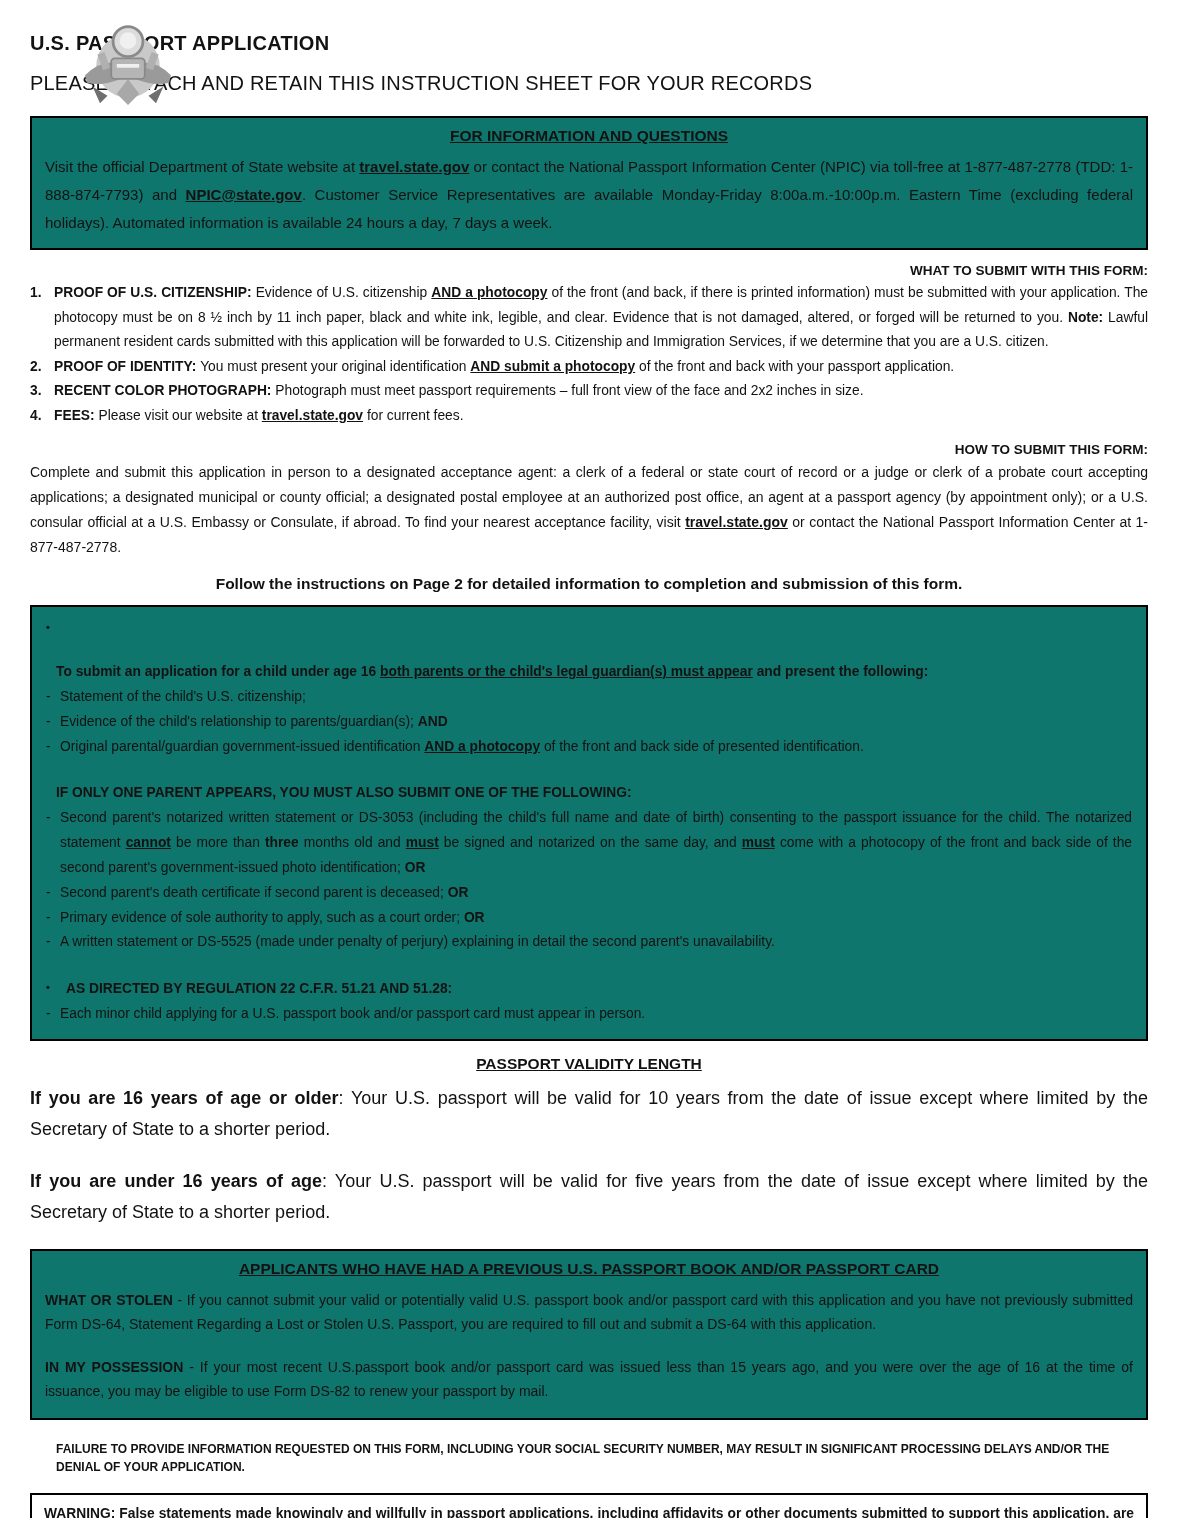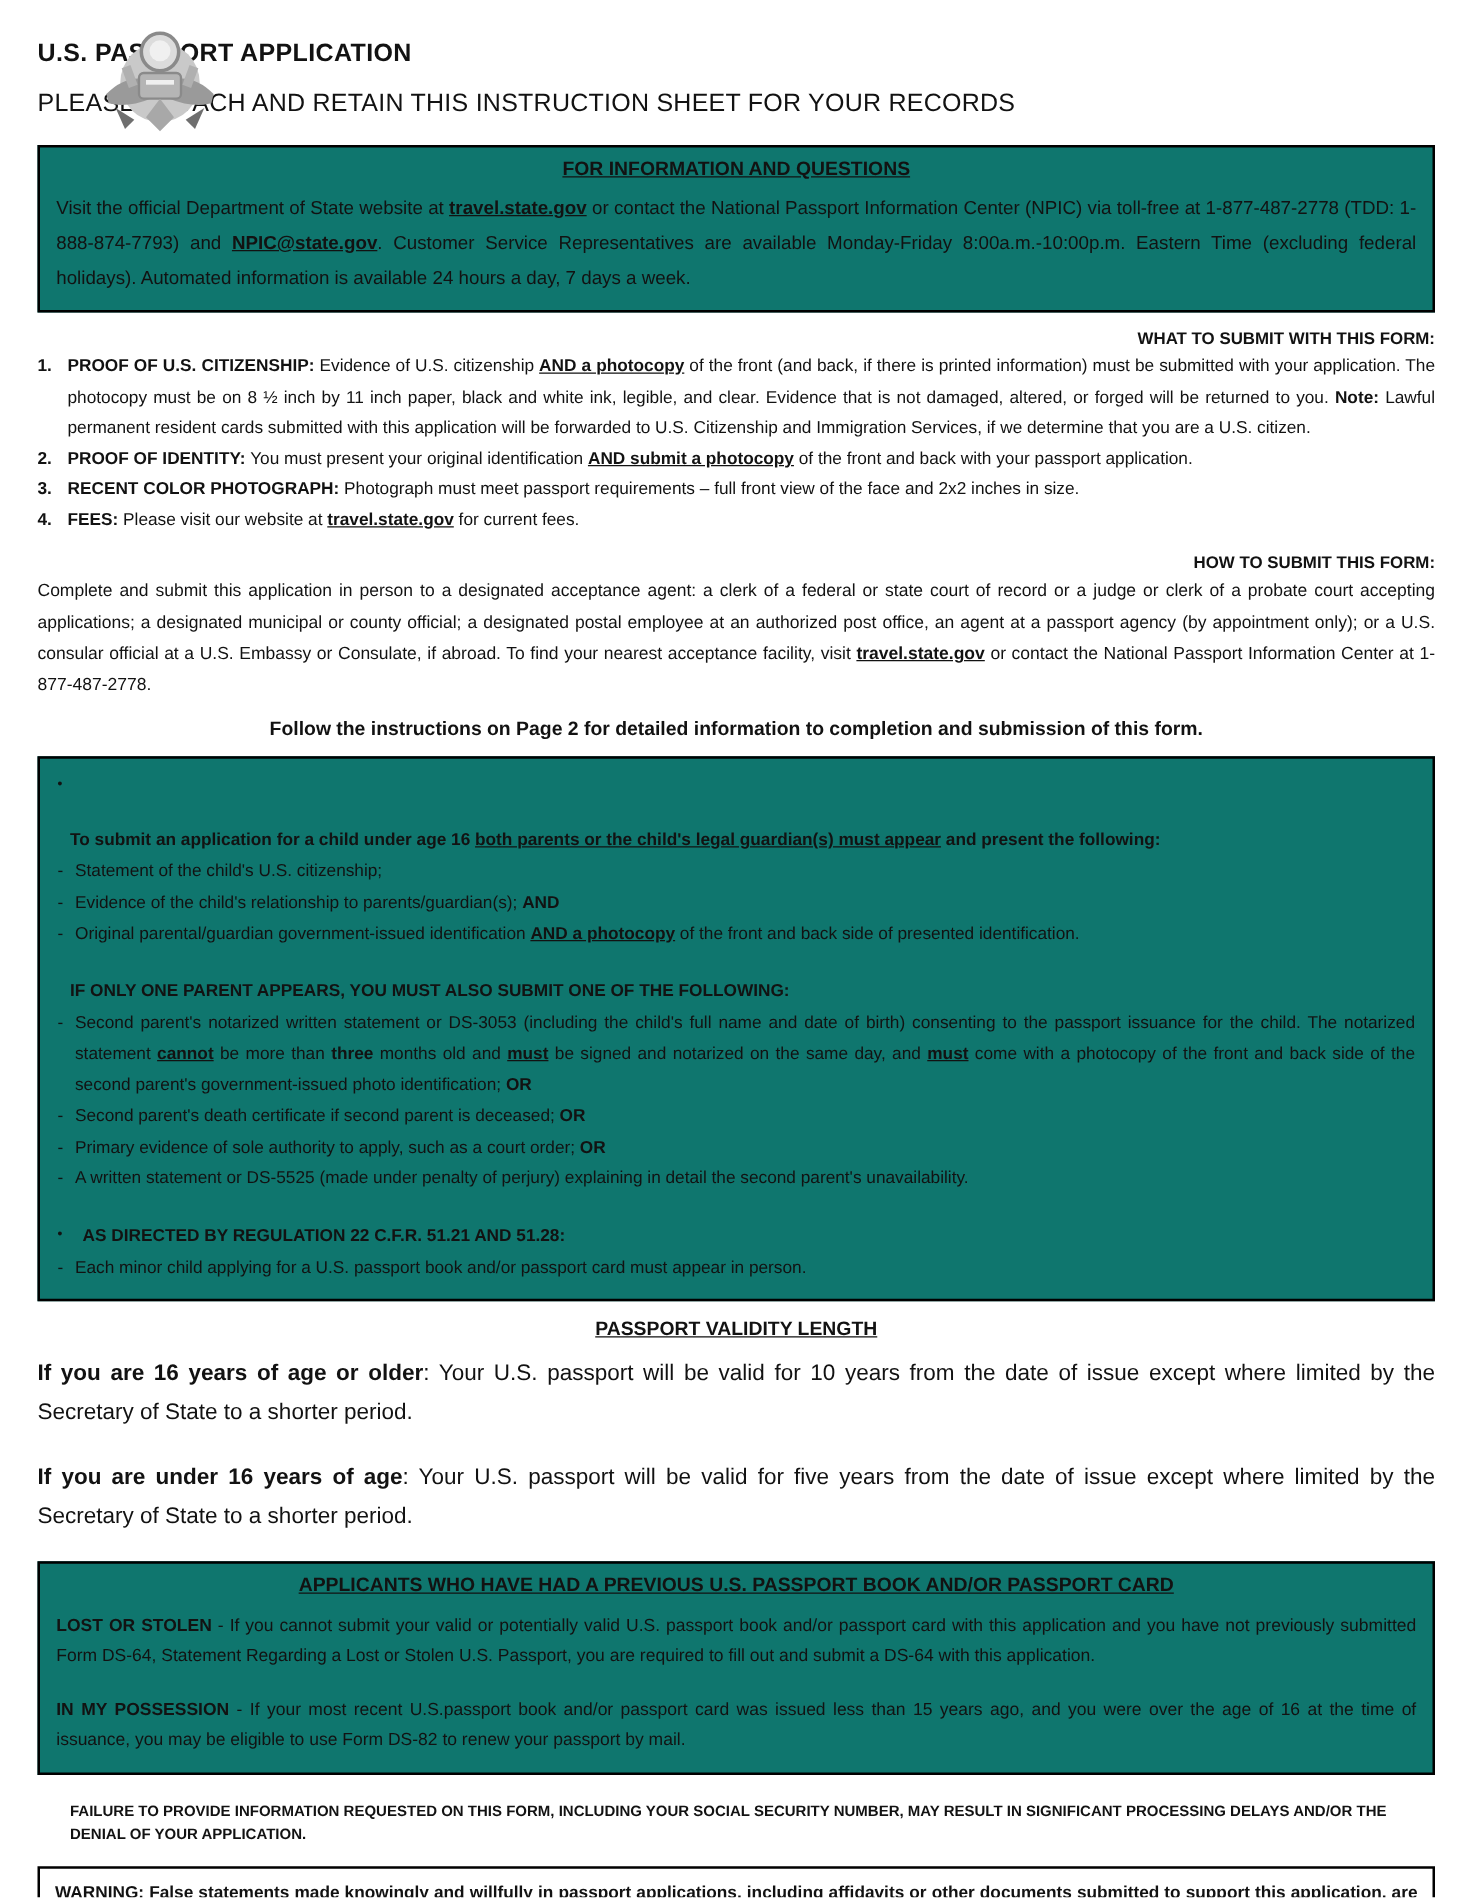--- a/index.html
+++ b/index.html
@@ -170,21 +170,21 @@
   </section>
 
   <section>
     <div class="validity-h">PASSPORT VALIDITY LENGTH</div>
     <p class="validity-p just"><span class="b">If you are 16 years of age or older</span><span>: Your U.S. passport will be valid for 10 years from the date of issue except where limited by the Secretary of State to a shorter period.</span></p>
     <p class="validity-p just"><span class="b">If you are under 16 years of age</span><span>: Your U.S. passport will be valid for five years from the date of issue except where limited by the Secretary of State to a shorter period.</span></p>
   </section>
 
   <section class="box tan prev-box">
     <div class="box-title">APPLICANTS WHO HAVE HAD A PREVIOUS U.S. PASSPORT BOOK AND/OR PASSPORT CARD</div>
-    <p class="prev-p just"><span class="b">LOST OR STOLEN</span><span> - If you cannot submit your valid or potentially valid U.S. passport book and/or passport card with this application and you have not previously submitted Form DS-64, Statement Regarding a Lost or Stolen U.S. Passport, you are required to fill out and submit a DS-64 with this application.</span></p>
+    <p class="prev-p just"><span class="b">WHAT OR STOLEN</span><span> - If you cannot submit your valid or potentially valid U.S. passport book and/or passport card with this application and you have not previously submitted Form DS-64, Statement Regarding a Lost or Stolen U.S. Passport, you are required to fill out and submit a DS-64 with this application.</span></p>
     <p class="prev-p just"><span class="b">IN MY POSSESSION</span><span> - If your most recent U.S.passport book and/or passport card was issued less than 15 years ago, and you were over the age of 16 at the time of issuance, you may be eligible to use Form DS-82 to renew your passport by mail.</span></p>
   </section>
 
   <p class="failure">FAILURE TO PROVIDE INFORMATION REQUESTED ON THIS FORM, INCLUDING YOUR SOCIAL SECURITY NUMBER, MAY RESULT IN SIGNIFICANT PROCESSING DELAYS AND/OR THE DENIAL OF YOUR APPLICATION.</p>
 
   <section class="warn">
     <p class="just">WARNING:  False statements made knowingly and willfully in passport applications, including affidavits or other documents submitted to support this application, are punishable by fine and/or imprisonment under U.S. law including the provisions of 18 U.S.C. 1001, 18 U.S.C. 1542, and/or 18 U.S.C. 1621.  Alteration or mutilation of a passport issued pursuant to this application is punishable by fine and/or imprisonment under the provisions of 18 U.S.C. 1543.  The use of a passport in violation of the restrictions contained herein or of the passport regulations is punishable by fine and/or imprisonment under 18 U.S.C. 1544.  All statements and documents are subject to verification.</p>
   </section>
 
 </div>

